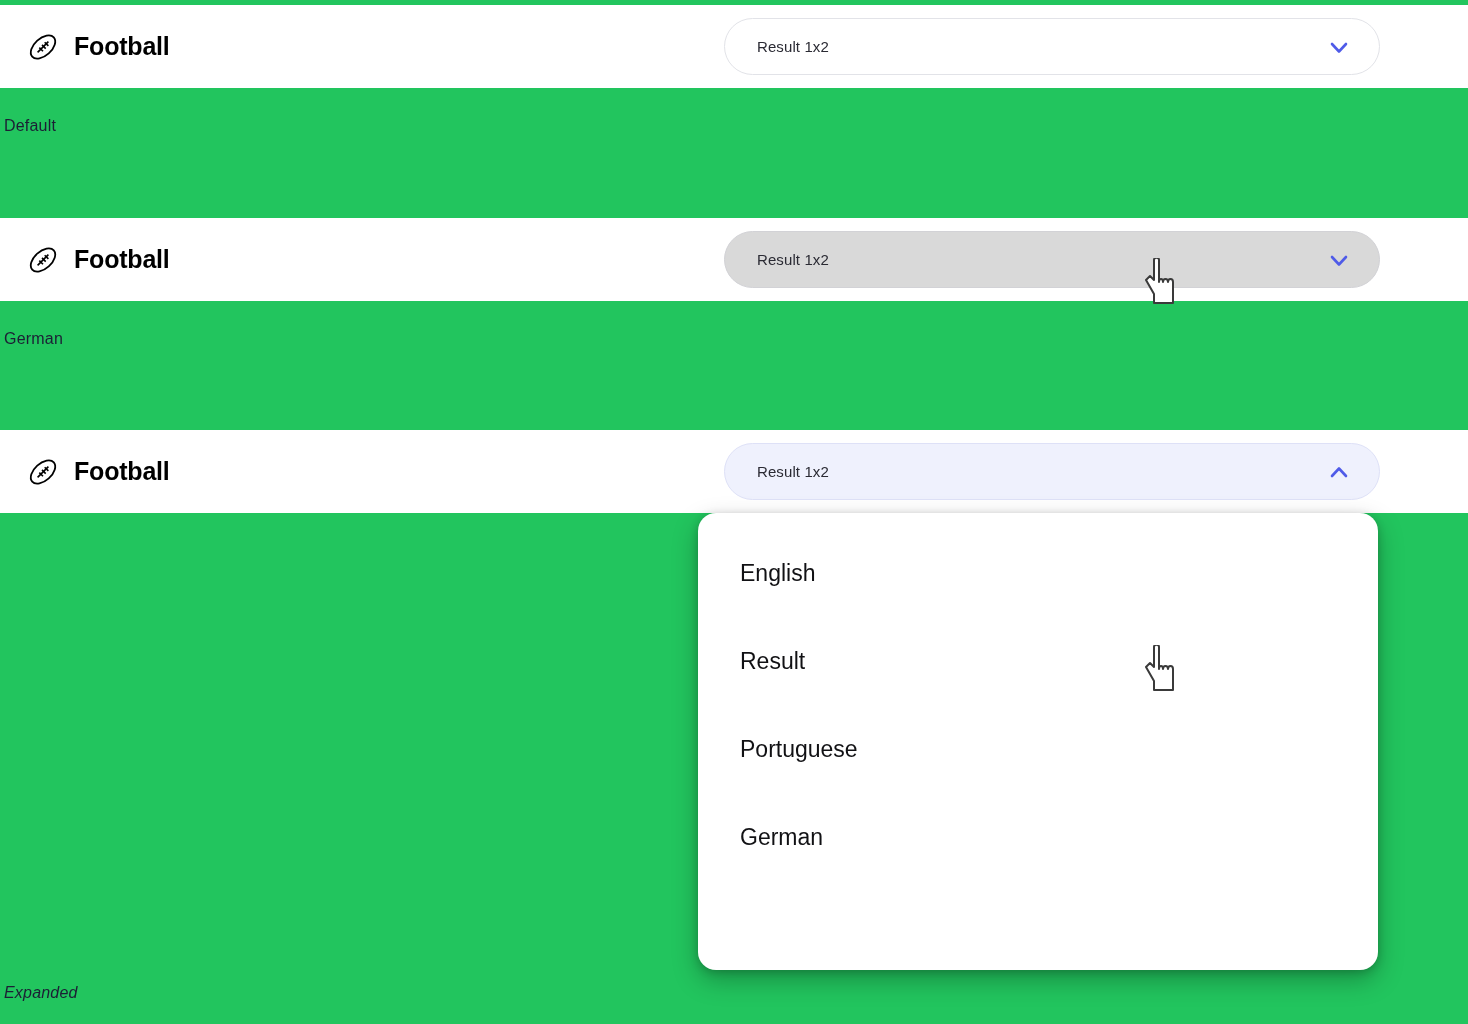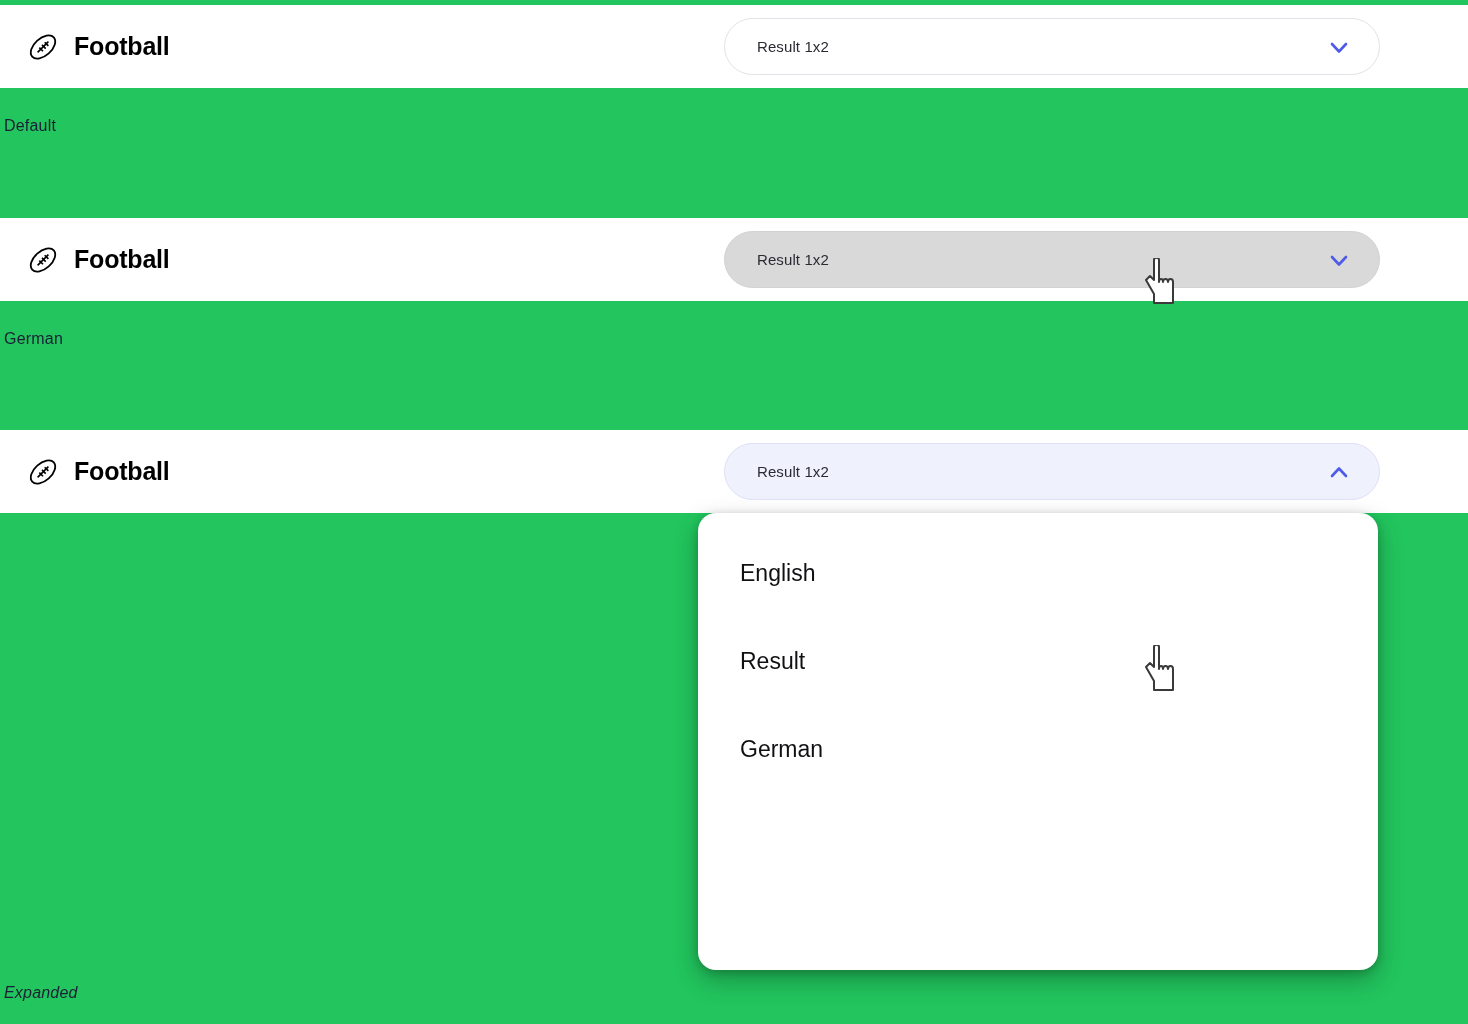--- a/index.html
+++ b/index.html
@@ -230,20 +230,23 @@
 
   <div class="menu-panel">
     <div class="menu-list">
       <div class="menu-item">
         <span>English</span>
       </div>
       <div class="menu-item">
         <span>Result</span>
       </div>
       <div class="menu-item">
+        <span>Portuguese</span>
+      </div>
+      <div class="menu-item">
         <span>German</span>
       </div>
     </div>
   </div>
 
   <svg class="cursor cur-menu" viewBox="0 0 34 48" aria-hidden="true">
     <path d="M11,2 L11,22 L7,18 L3,22 L11,36 L11,45 L30,45 L30,24 C30,20 25,20 25,24 C25,20 20,20 20,24 C20,20 16,20 16,24 L16,2 C16,-1 11,-1 11,2 Z" fill="#FFFFFF" stroke="#3A3A3A" stroke-width="2" stroke-linejoin="round"></path>
   </svg>
 
   <div class="state-caption c3">Expanded</div>

